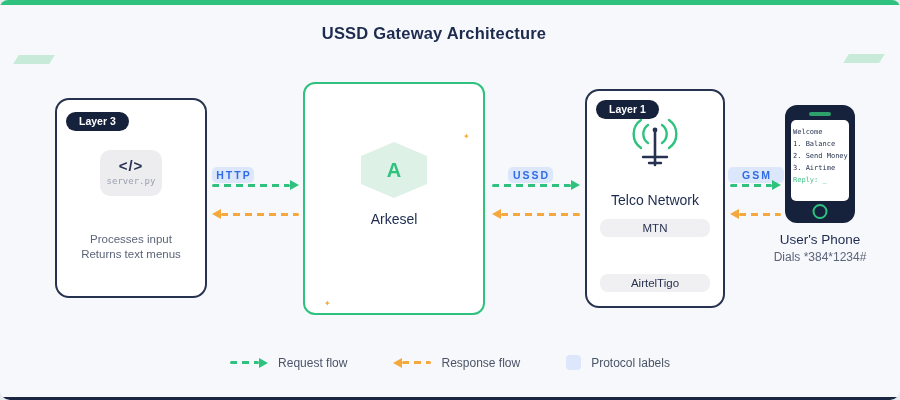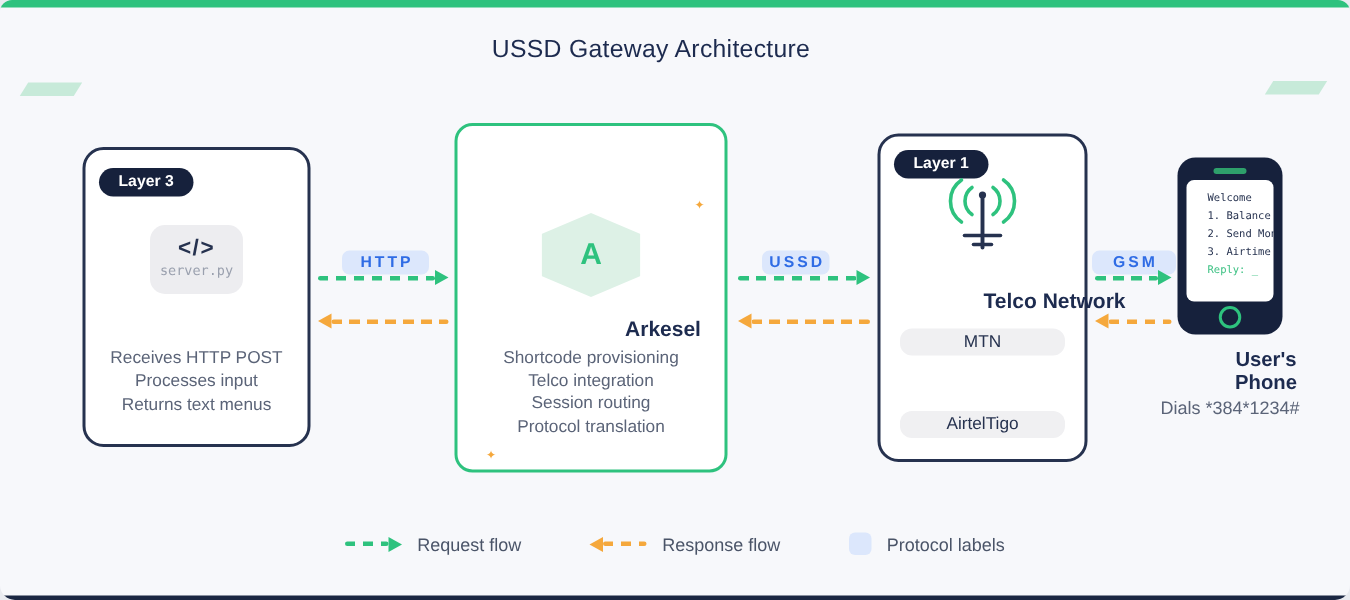--- a/index.html
+++ b/index.html
@@ -8,30 +8,30 @@
     position:relative;width:900px;height:400px;background:#f7f8fb;
     font-family:"Liberation Sans",sans-serif;overflow:hidden;
     border-radius:8px 8px 10px 10px;color:#1d2b4f;
   }
   .topbar{position:absolute;top:0;left:0;width:900px;height:5px;background:#2ec27e;}
   .bottombar{position:absolute;bottom:0;left:0;width:900px;height:3px;background:#1b2742;}
   .deco{position:absolute;width:36px;height:9px;background:#c7ead9;transform:skewX(-32deg);}
   .deco.left{left:16px;top:55px;}
   .deco.right{left:846px;top:54px;}
   .page-title{position:absolute;top:24px;left:0;width:868px;text-align:center;
-    font-size:16.5px;font-weight:normal;letter-spacing:.2px;color:#1d2b4f;}
+    font-size:16.5px;font-weight:bold;letter-spacing:.2px;color:#1d2b4f;}
 
   
   .node{position:absolute;background:#fff;border-radius:14px;}
   .navy-border{border:2px solid #26324f;}
   .green-border{border:2px solid #2ec27e;border-radius:12px;overflow:hidden;}
   .badge{position:absolute;background:#16213c;color:#fff;font-size:10.5px;font-weight:bold;
     padding:4px 13px;border-radius:12px;line-height:1;text-align:center;}
   .center-text{width:100%;text-align:center;position:absolute;left:0;}
-  .node-title{font-size:14px;font-weight:bold;color:#1d2b4f;margin-left:48px;}
+  .node-title{font-size:14px;font-weight:normal;color:#1d2b4f;}
   .node-lines{font-size:11.5px;color:#5b6478;line-height:15.4px;}
 
   
   #app-box{left:55px;top:98px;width:152px;height:200px;}
   .code-chip{position:absolute;left:50%;transform:translateX(-50%);top:50px;width:62px;height:46px;
     background:#ededf0;border-radius:10px;text-align:center;padding-top:7px;}
   .code-glyph{font-size:15px;font-weight:bold;letter-spacing:1px;color:#26324f;}
   .code-file{font-family:"DejaVu Sans Mono",monospace;font-size:9px;color:#9aa0ae;margin-top:2px;}
 
   
@@ -49,21 +49,21 @@
   .tower{position:absolute;left:50%;transform:translateX(-50%);top:22px;}
   .pill{position:absolute;left:50%;transform:translateX(-50%);width:110px;height:18px;
     background:#f0f0f2;border-radius:8px;display:flex;align-items:center;justify-content:center;
     font-size:11.5px;color:#26324f;}
 
   
   #phone{position:absolute;left:785px;top:105px;width:70px;height:118px;background:#16213c;border-radius:12px;}
   .speaker{position:absolute;left:50%;transform:translateX(-50%);top:7px;width:22px;height:4px;
     background:#2ea06b;border-radius:2px;}
   .screen{position:absolute;left:50%;transform:translateX(-50%);top:15px;width:58px;height:81px;
-    background:#fff;border-radius:5px;padding:6px 14px;overflow:hidden;
+    background:#fff;border-radius:5px;padding:6px 2px;overflow:hidden;
     font-family:"DejaVu Sans Mono",monospace;font-size:7px;line-height:12px;color:#26324f;white-space:nowrap;}
   .screen-prompt{color:#3cc183;}
   .home-btn{position:absolute;left:50%;transform:translateX(-50%);top:99px;width:15px;height:15px;
     border:2px solid #2ec27e;border-radius:50%;}
   #phone-caption{position:absolute;left:760px;top:232px;width:120px;text-align:center;}
   #phone-caption .node-title{font-size:13.5px;}
   #phone-caption .sub{font-size:12px;color:#5b6478;margin-top:3px;}
 
   
   .proto-chip{position:absolute;height:16px;background:#dce7fc;border-radius:5px;
@@ -94,48 +94,41 @@
 
   <div class="page-title">USSD Gateway Architecture</div>
 
   <div class="node navy-border" id="app-box">
     <div class="badge" style="left:9px;top:12px;">Layer 3</div>
     <div class="code-chip">
       <div class="code-glyph">&lt;/&gt;</div>
       <div class="code-file">server.py</div>
     </div>
     <div class="center-text node-lines" style="top:132px;">
-      <div>Receives HTTP POST</div>
       <div>Processes input</div>
       <div>Returns text menus</div>
     </div>
   </div>
 
-  <div class="proto-chip" style="left:228px;top:167px;width:58px;">HTTP</div>
+  <div class="proto-chip" style="left:212px;top:167px;width:42px;">HTTP</div>
   <div class="arrow green" style="left:212px;top:180px;width:87px;">
     <div class="dash"></div>
       <div class="head-right"></div>
   </div>
   <div class="arrow orange" style="left:212px;top:209px;width:87px;">
     <div class="head-left"></div>
       <div class="dash"></div>
   </div>
 
   <div class="node green-border" id="agg-box">
     <div class="sparkle" style="left:158px;top:49px;">✦</div>
     <div class="hexagon">
       <div class="hex-letter">A</div>
     </div>
     <div class="center-text node-title" style="top:127px;">Arkesel</div>
-    <div class="center-text node-lines" style="top:148px;line-height:15.2px;">
-      <div>Shortcode provisioning</div>
-      <div>Telco integration</div>
-      <div>Session routing</div>
-      <div>Protocol translation</div>
-    </div>
     <div class="sparkle" style="left:19px;top:216px;">✦</div>
   </div>
 
   <div class="proto-chip" style="left:508px;top:167px;width:45px;">USSD</div>
   <div class="arrow green" style="left:492px;top:180px;width:88px;">
     <div class="dash"></div>
       <div class="head-right"></div>
   </div>
   <div class="arrow orange" style="left:492px;top:209px;width:88px;">
     <div class="head-left"></div>

